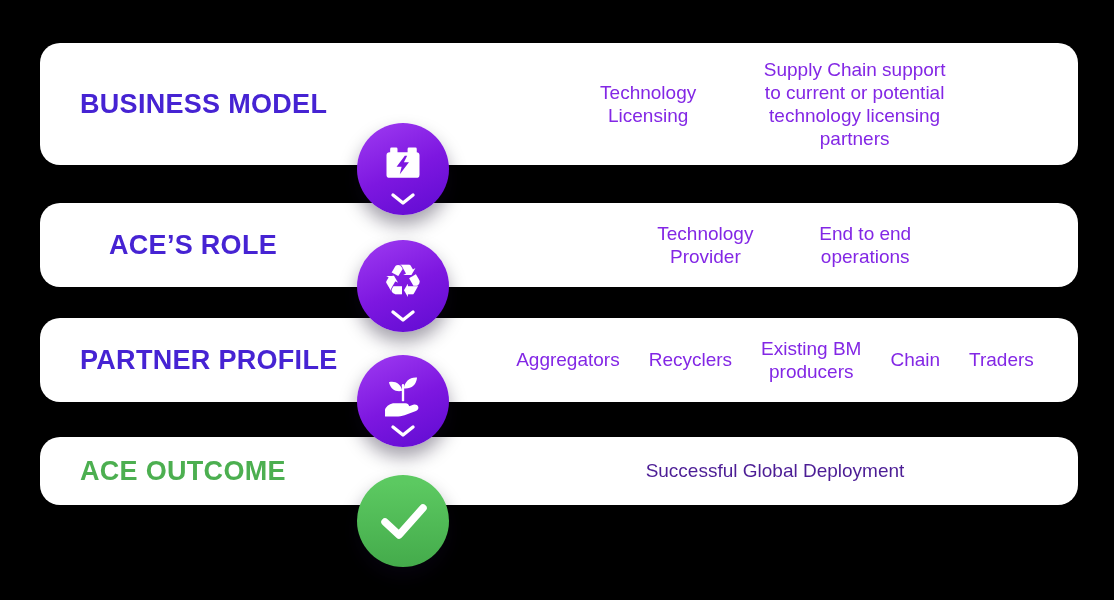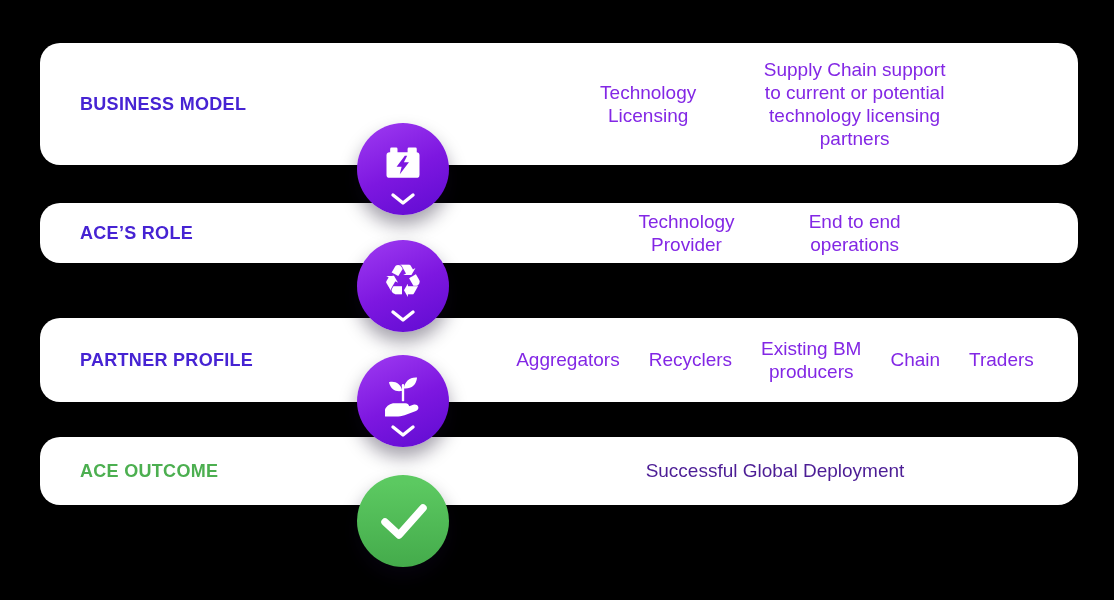--- a/index.html
+++ b/index.html
@@ -16,33 +16,33 @@
     left: 40px;
     width: 1038px;
     background: #ffffff;
     border-radius: 20px;
     box-shadow: 0 14px 22px rgba(0,0,0,0.55);
     display: flex;
     align-items: center;
     box-sizing: border-box;
   }
   .card-1 { top: 43px;  height: 122px; }
-  .card-2 { top: 203px; height: 60px; }
+  .card-2 { top: 203px; height: 84px; padding-left: 29px; }
   .card-3 { top: 318px; height: 84px; }
   .card-4 { top: 437px; height: 68px; }
 
   .label-zone {
     width: 440px;
     flex: 0 0 440px;
     padding-left: 40px;
     box-sizing: border-box;
   }
   .row-label {
     margin: 0;
-    font-size: 18px;
+    font-size: 27px;
     font-weight: 700;
     letter-spacing: 0.3px;
     color: #4623d3;
   }
   .row-label.green { color: #4caf50; }
 
   .content-zone {
     flex: 1 1 auto;
     display: flex;
     align-items: center;

